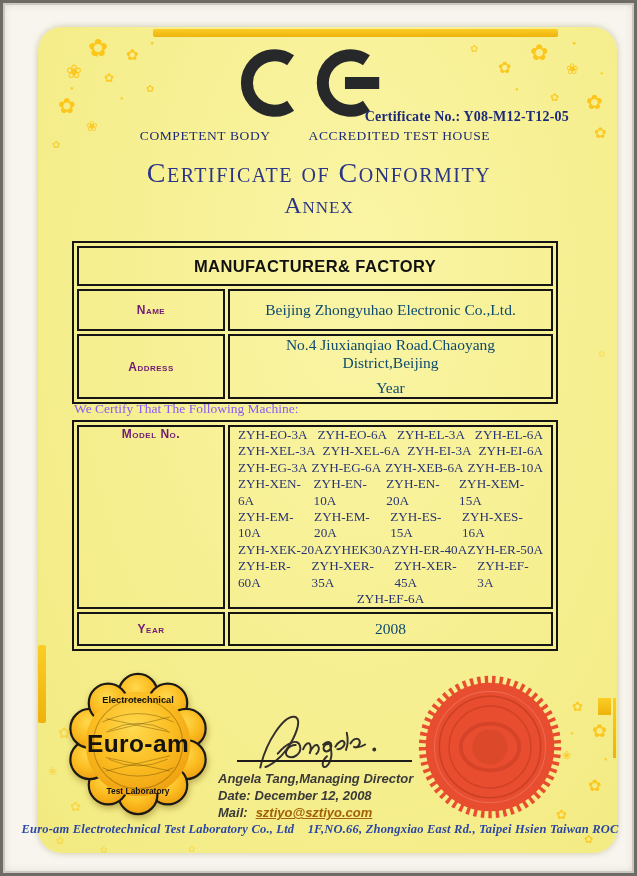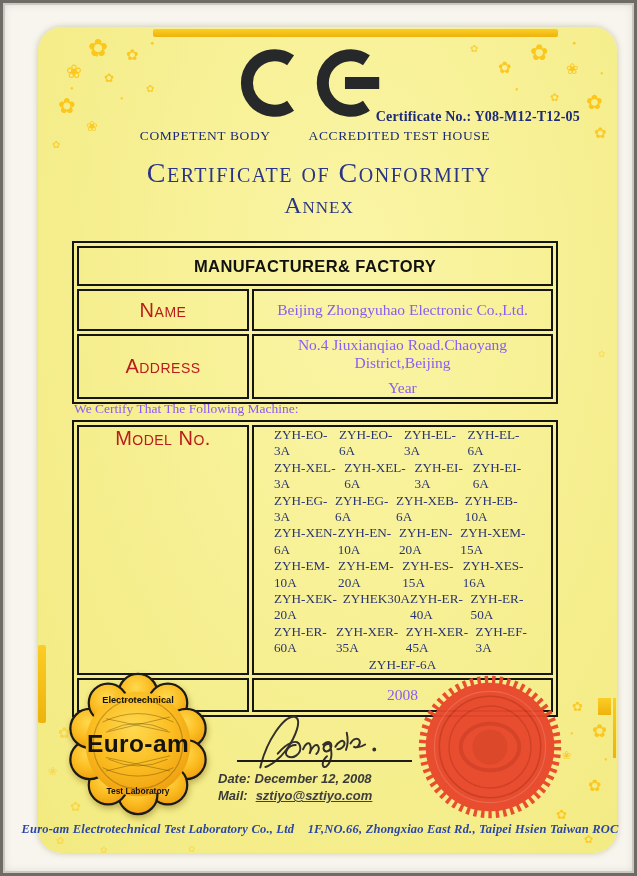--- a/index.html
+++ b/index.html
@@ -14,37 +14,37 @@
     border-radius:24px;
     background:radial-gradient(ellipse at 55% 30%, #faf5a6 0%, #f7f094 45%, #f2ea80 100%);
     box-shadow:0 0 6px rgba(120,110,30,.35);
   }
   .abs{position:absolute;}
   .goldbar{background:linear-gradient(180deg,#fbcd25,#eeb30c);}
   .flower{position:absolute;color:#fdc414;line-height:1;pointer-events:none;}
 
   
   .ce{left:232px;top:46px;width:176px;height:74px;}
-  .certno{right:57px;top:109px;font:bold 14px "Liberation Serif",serif;color:#1d2a78;letter-spacing:.2px;}
+  .certno{right:68px;top:109px;font:bold 14px "Liberation Serif",serif;color:#1d2a78;letter-spacing:.2px;}
   .competent{left:72px;top:128px;width:486px;display:flex;justify-content:center;gap:38px;
     font:13.5px "Liberation Serif",serif;color:#1d2a78;letter-spacing:.6px;}
   .title{left:36px;top:157px;width:566px;text-align:center;
     font:28px "Liberation Serif",serif;font-variant:small-caps;color:#2a3585;letter-spacing:1.5px;}
   .annex{left:36px;top:192px;width:566px;text-align:center;
     font:24px "Liberation Serif",serif;font-variant:small-caps;color:#2a3585;letter-spacing:1px;}
 
   
   table.cert-table{border-collapse:separate;border-spacing:3px;border:2px solid #151515;}
-  table.cert-table td{border:2px solid #151515;padding:0 20px;}
+  table.cert-table td{border:2px solid #151515;padding:0 8px;}
   .t1{left:72px;top:241px;width:486px;}
   .t2{left:72px;top:420px;width:486px;}
   td.lbl{width:128px;text-align:center;
-    font-family:"Liberation Sans",sans-serif;font-weight:normal;font-variant:small-caps;
-    font-size:20px;color:#b91c1c;letter-spacing:.5px;}
-  td.val{text-align:center;font:15.5px "Liberation Serif",serif;color:#8b5cf6;}
+    font-family:"Liberation Sans",sans-serif;font-weight:bold;font-variant:small-caps;
+    font-size:12px;color:#701a75;letter-spacing:.5px;}
+  td.val{text-align:center;font:15.5px "Liberation Serif",serif;color:#0c4a6e;}
   td.thead{text-align:center;font-family:"Liberation Sans",sans-serif;font-weight:bold;
     font-size:16.5px;color:#111;letter-spacing:.4px;height:36px;}
   .row-name{height:42px;}
   .row-addr{height:56px;}
   .row-type{height:38px;}
   .row-year{height:34px;}
   .addr2{margin-top:7px;}
   td.models{vertical-align:top;padding:6px 6px 4px 6px;}
   td.mlbl{vertical-align:top;padding-top:12px;}
   .mrow{display:flex;justify-content:space-between;
@@ -52,21 +52,21 @@
   .mrow.last{justify-content:center;}
   .certify{left:74px;top:401px;font:13.5px "Liberation Serif",serif;color:#8b5cf6;}
 
   
   .badge{left:62px;top:666px;width:152px;height:156px;filter:drop-shadow(1px 3px 3px rgba(110,80,0,.4));}
   .badge text{font-family:"Liberation Sans",sans-serif;font-weight:bold;fill:#151310;}
   .sig{left:241px;top:706px;width:168px;height:64px;transform:rotate(-6deg);}
   .sigline{left:237px;top:760px;width:175px;height:2px;background:#1e1c1a;}
   .sigblock{left:218px;top:770px;font-family:"Liberation Sans",sans-serif;font-style:italic;
     font-weight:bold;font-size:13px;color:#3a3a3a;line-height:17px;}
-  .sigblock .mail-val{color:#404040;text-decoration:underline;}
+  .sigblock .mail-val{color:#a16207;text-decoration:underline;}
   .sigblock .dv{margin-left:4px;}
   .sigblock .mv{margin-left:8px;}
   .seal{left:412px;top:669px;width:156px;height:156px;opacity:.96;}
   .footer{left:20px;top:822px;width:600px;text-align:center;
     font-family:"Liberation Serif",serif;font-style:italic;font-weight:bold;
     font-size:12.5px;color:#2b47a3;letter-spacing:.2px;white-space:pre;}
 </style>
 </head>
 <body>
 
@@ -222,20 +222,21 @@
       <path d="M28,50 C40,38 54,34 55,44 C56,53 45,59 39,54 C35,50 41,41 50,42"></path>
       <path d="M58,48 C61,42 66,39 67,44 C68,48 66,52 65,54 C68,47 74,42 76,46 C78,49 75,54 73,55"></path>
       <path d="M82,45 C88,40 93,43 91,49 C89,54 83,55 82,50 C82,46 86,44 89,45 M90,47 C92,56 90,66 83,71 C77,73 78,64 85,59"></path>
       <path d="M96,49 C100,43 106,41 107,45 C108,49 102,53 98,52 M111,34 C112,42 110,50 108,54 M114,47 C118,41 124,41 125,45 C126,50 120,54 117,51 C121,53 127,52 131,50"></path>
     </g>
     <circle cx="141" cy="57" r="2.3" fill="#33302c"></circle>
   </svg>
   <div class="abs sigline"></div>
 
   <div class="abs sigblock">
+    <div>Angela Tang,Managing Director</div>
     <div>
       <span>Date:</span><span class="dv">December 12, 2008</span>
     </div>
     <div>
       <span>Mail:</span><span class="mv mail-val">sztiyo@sztiyo.com</span>
     </div>
   </div>
 
   <svg class="abs seal" viewBox="0 0 160 160">
     <circle cx="80" cy="80" r="66" fill="#e8472c"></circle>

